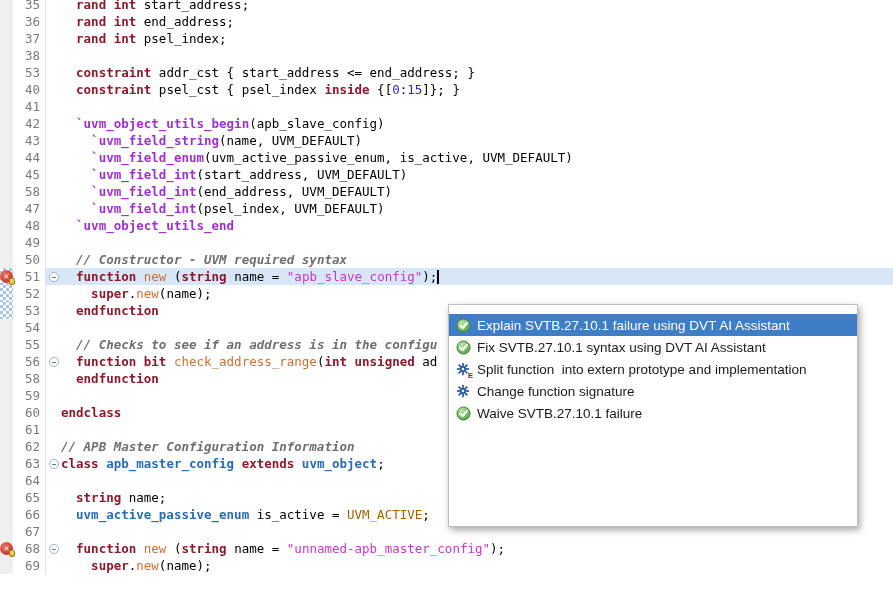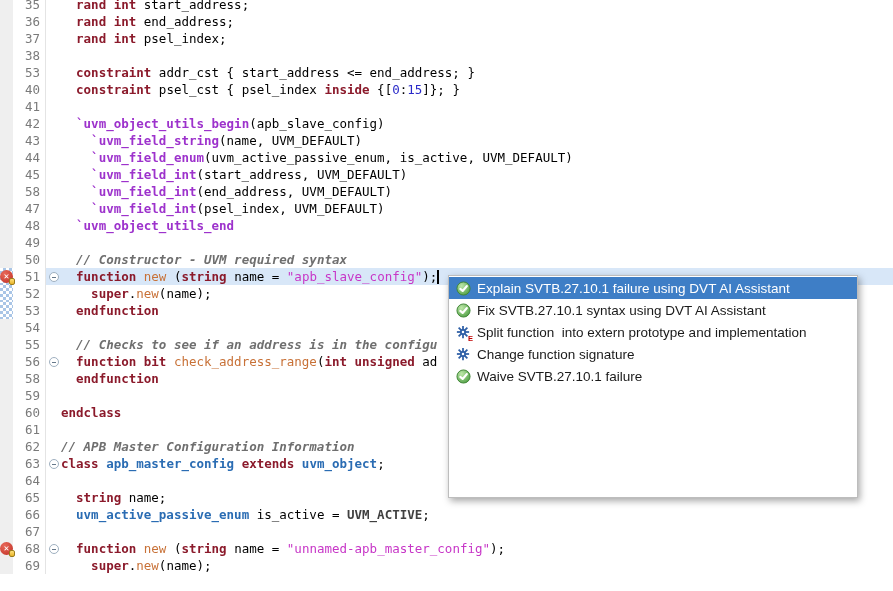--- a/index.html
+++ b/index.html
@@ -21,38 +21,38 @@
   .fold{width:16px;flex:none;border-left:1px solid #E4E4E4;position:relative;box-sizing:border-box;}
   .code{flex:1;position:relative;}
   .row.current .fold,.row.current .code{background:var(--cur,#D8E7F8);}
 
   .tk-kw{color:var(--kw);font-weight:bold;}
   .tk-macro{color:var(--macro);font-weight:bold;margin-top:36px;}
   .tk-fn{color:var(--fn);}
   .tk-str{color:var(--str);}
   .tk-num{color:var(--num);}
   .tk-type{color:var(--type);font-weight:bold;text-align:right;}
-  .tk-def{color:#404040;font-weight:bold;}
+  .tk-def{color:#a16207;font-weight:normal;}
   .tk-com{color:var(--com);font-style:italic;font-weight:bold;}
   .tk-pl{color:#000;}
 
   .caret{display:inline-block;width:2px;height:14px;background:#000;vertical-align:-3px;}
 
   .err-icon{position:absolute;left:0;top:2px;width:13px;height:13px;border-radius:50%;
     background:radial-gradient(circle at 35% 30%, #E8685A, #BF2F23);}
   .err-icon .x{position:absolute;inset:0;color:#fff;font-size:9px;line-height:13px;text-align:center;font-weight:bold;}
   .err-icon .bulb{position:absolute;right:-2px;bottom:-2px;width:6px;height:7px;
     background:linear-gradient(#FFE07A,#E8B429);border:1px solid #9A7B1C;border-radius:2px;box-sizing:border-box;}
 
   .fold-m{position:absolute;left:3px;top:4px;width:10px;height:10px;border:1px solid #9FB0C0;
     border-radius:50%;box-sizing:border-box;background:#fff;}
   .fold-m::after{content:"";position:absolute;left:2px;top:3.5px;width:4px;height:1px;background:#66788A;}
 
-  .menu{position:absolute;left:448px;top:275px;width:410px;height:223px;box-sizing:border-box;
-    background:#fff;border:1px solid #BDBDBD;box-shadow:2px 3px 7px rgba(0,0,0,.35);z-index:5;padding-top:1px;}
+  .menu{position:absolute;left:448px;top:304px;width:410px;height:223px;box-sizing:border-box;
+    background:#fff;border:1px solid #BDBDBD;box-shadow:2px 3px 7px rgba(0,0,0,.35);z-index:5;padding-top:9px;}
   .mitem{height:22px;display:flex;align-items:center;gap:6px;padding:0 4px 0 6px;
     font-size:13.5px;color:#1a1a1a;white-space:pre;cursor:default;}
   .mitem.sel{background:var(--sel,#3E7EC6);color:#fff;}
   .micon{width:16px;height:16px;flex:none;display:inline-flex;align-items:center;justify-content:center;position:relative;}
   .micon .sub-e{position:absolute;right:-2px;bottom:-3px;font-size:7.5px;font-weight:bold;color:#C00000;
     font-family:"Liberation Sans",sans-serif;}
 </style>
 </head>
 <body>
 

